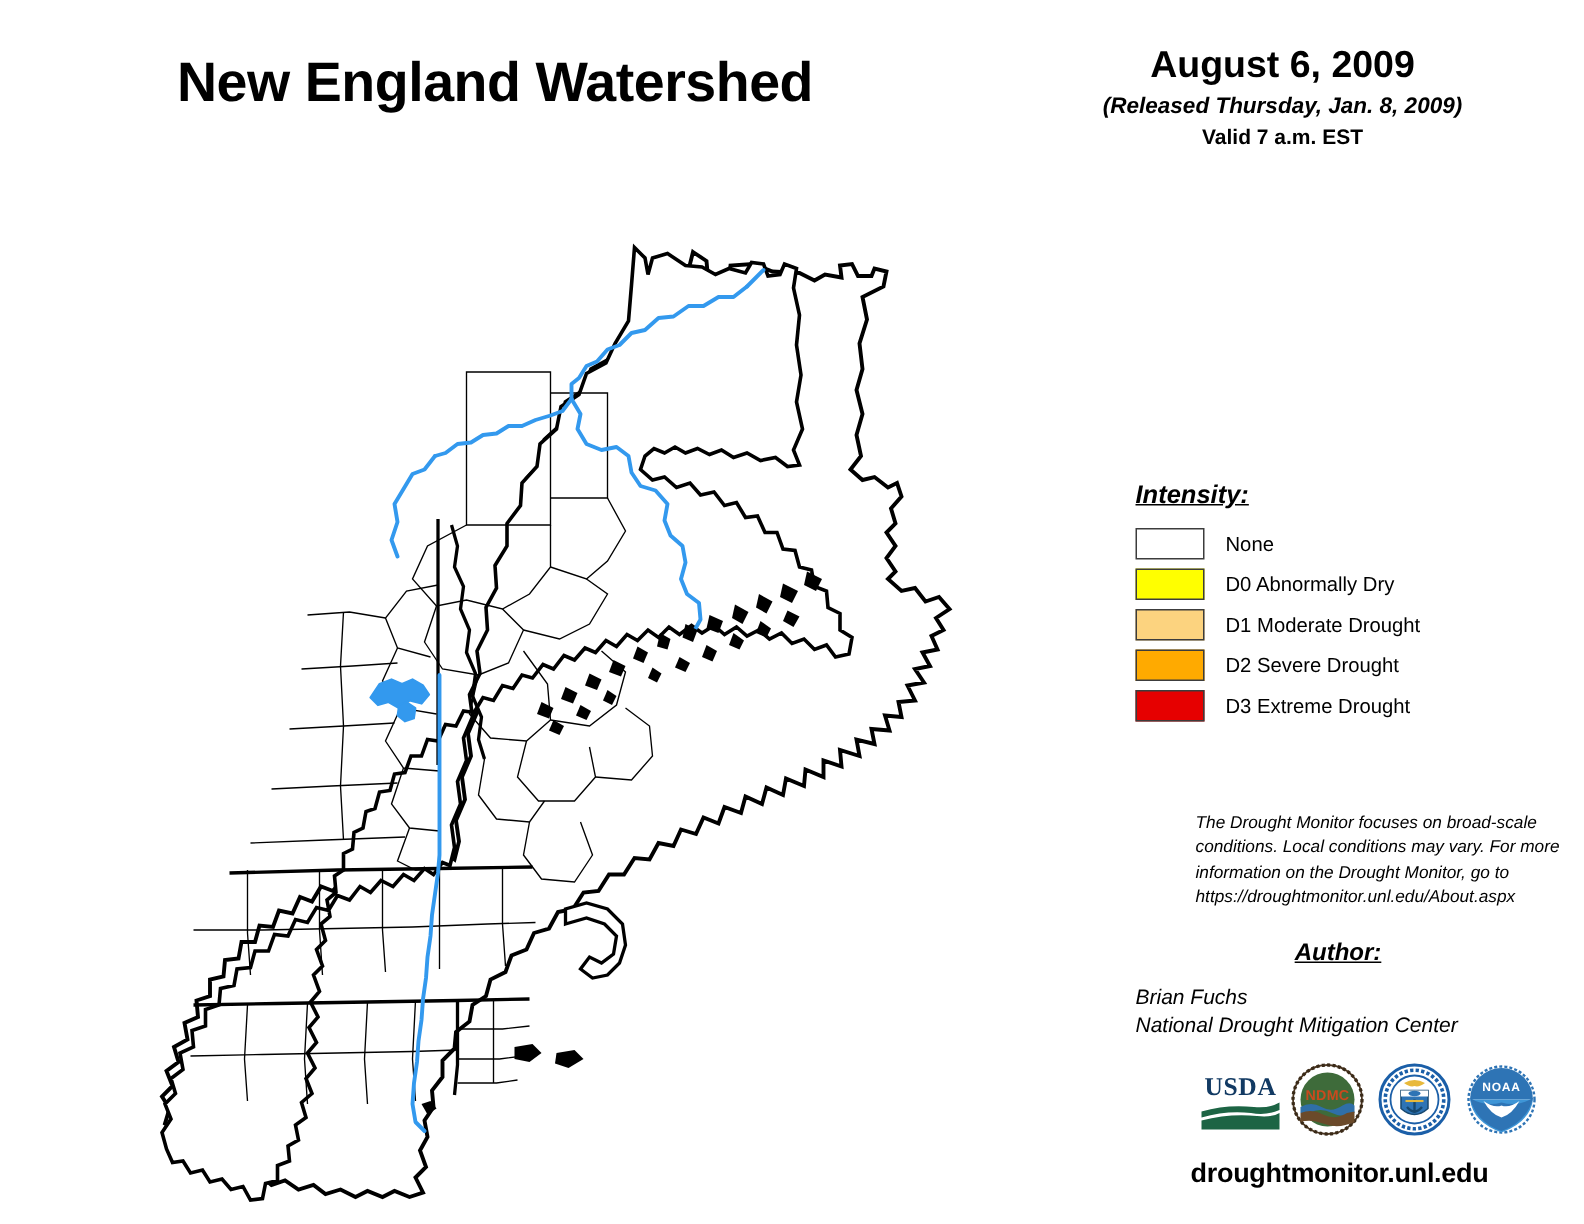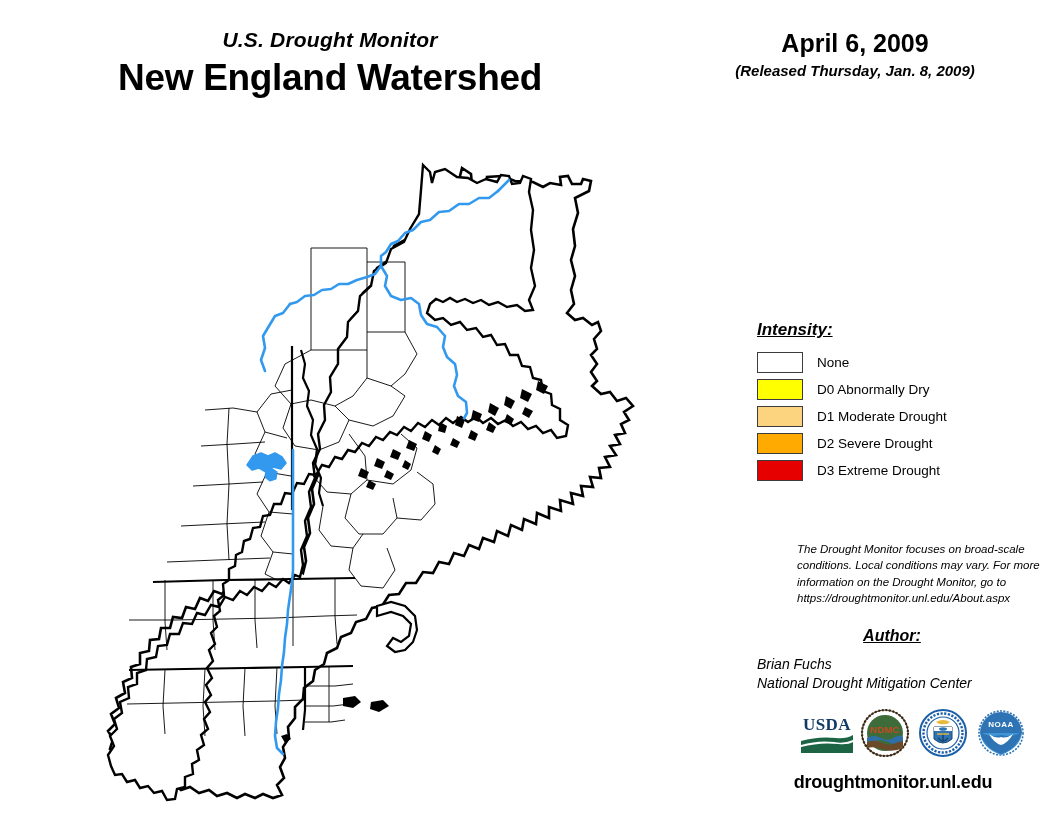--- a/index.html
+++ b/index.html
@@ -172,27 +172,27 @@
     text-align: center;
     font-size: 18px;
     font-weight: bold;
     letter-spacing: -0.2px;
   }
 </style>
 </head>
 <body>
 
 <div id="header-left">
-  <div id="subtitle-usdm">U.S. Drought Monitor</div>
   <div id="title-main">New England Watershed</div>
 </div>
 
 <div id="header-right">
-  <div id="date-main">April 6, 2009</div>
+  <div id="date-main">August 6, 2009</div>
   <div id="date-released">(Released Thursday, Jan. 8, 2009)</div>
+  <div id="date-valid">Valid 7 a.m. EST</div>
 </div>
 
 <div id="map-panel">
   <svg id="map-svg" viewBox="0 0 540 660" xmlns="http://www.w3.org/2000/svg">
     <g>
 
       <path fill="#FFFFFF" stroke="#000000" stroke-width="2.6" d="M357 18 L366 24 L367 35 L381 36 L382 27 L397 26 L410 31 L428 32 L438 37 L445 33 L456 35 L455 27
            L463 26 L467 34 L476 34 L478 29 L486 31 L484 41 L470 48 L473 63 L468 79 L470 96 L466 110 L470 126
            L466 140 L469 154 L462 163 L470 170 L478 168 L487 175 L493 172 L496 181 L489 189 L492 199
            L486 205 L492 214 L486 222 L492 231 L487 236 L496 244 L505 242 L512 251 L521 248 L528 256

